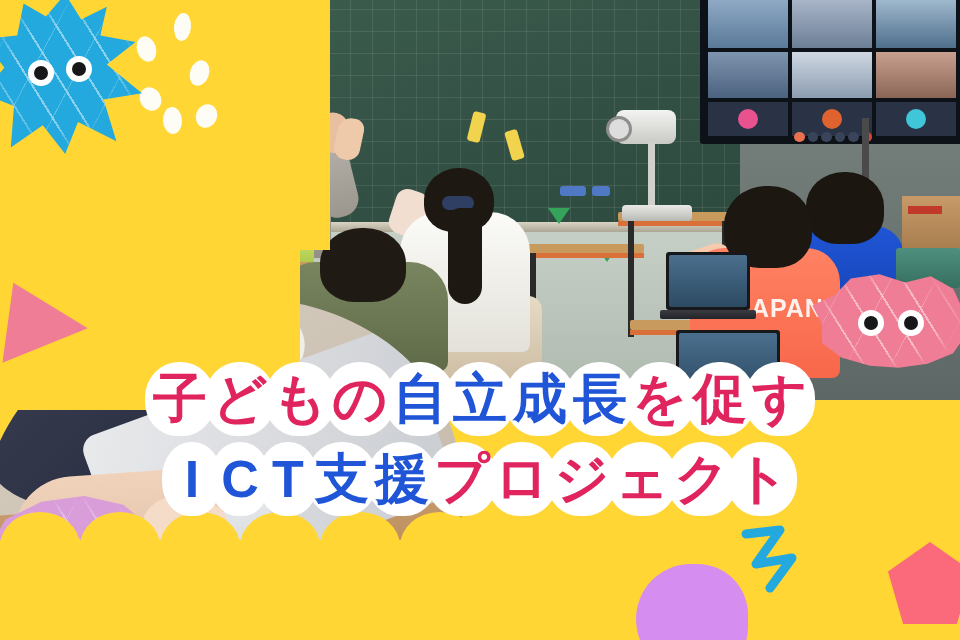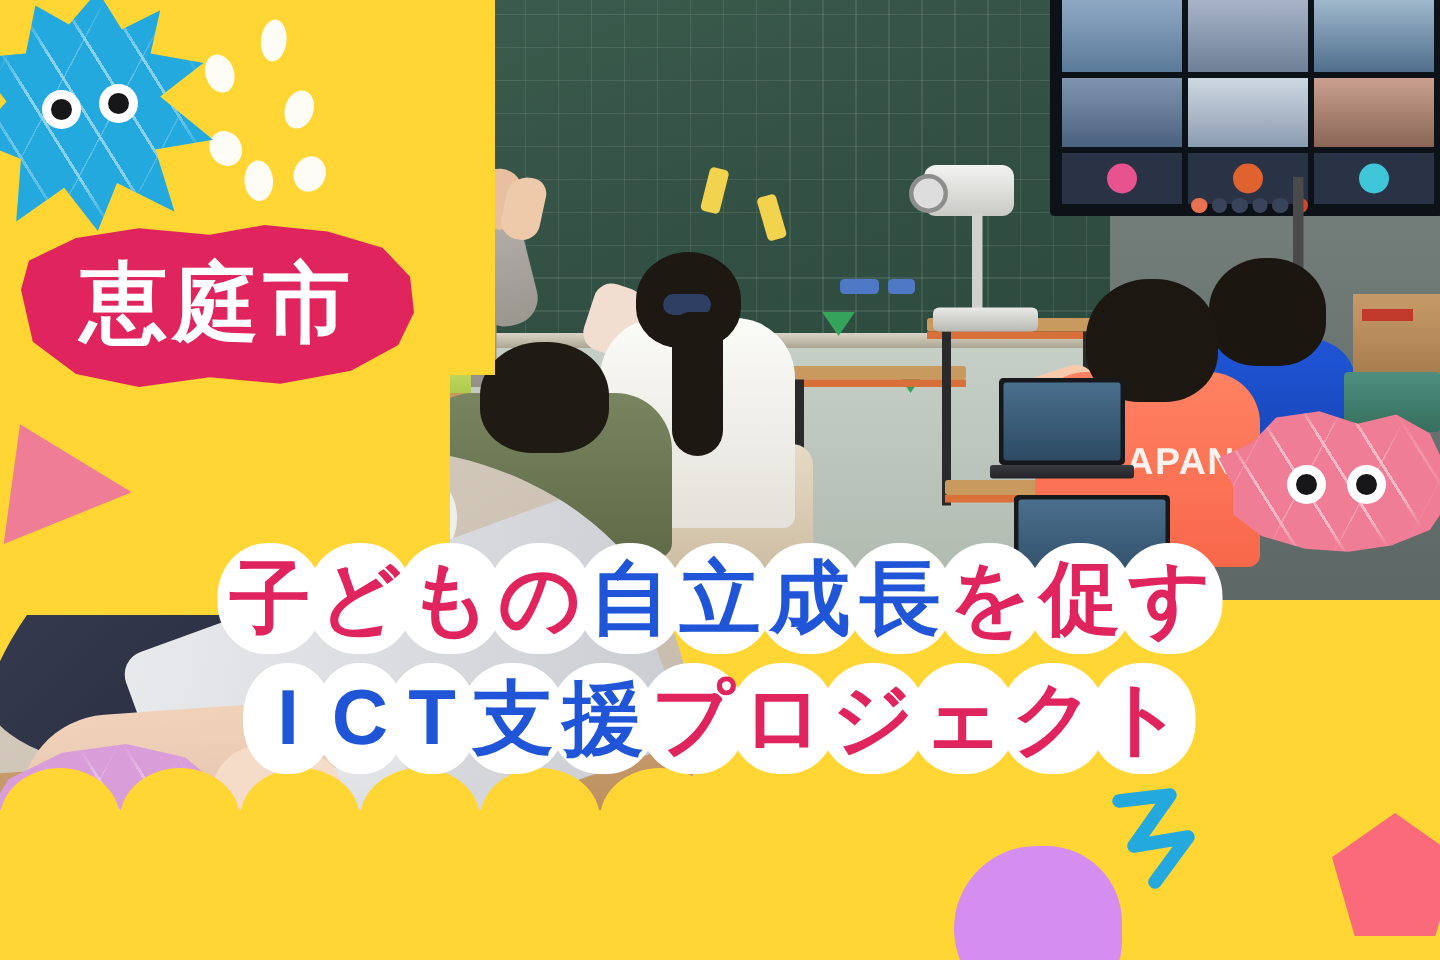--- a/index.html
+++ b/index.html
@@ -437,24 +437,20 @@
   <div style="position:absolute;left:0;bottom:0;width:560px;height:120px;overflow:hidden;pointer-events:none">
     <div style="position:absolute;left:-20px;top:-300px;width:480px;height:360px"></div>
   </div>
 
   <div class="purp-circ"></div>
   <div class="pink-pent"></div>
   <svg class="zig" viewBox="0 0 80 70">
     <polyline points="6,10 40,6 16,40 52,34 30,64" fill="none" stroke="#23a9dd" stroke-width="9" stroke-linecap="round" stroke-linejoin="round"></polyline>
   </svg>
 
-  <div class="badge">
-    <div class="badge-blob"></div>
-    <div class="badge-txt">恵庭市</div>
-  </div>
 
   <div class="head">
     <div class="hline" id="line1">
         <div class="ch">
           <div class="cloud"></div>
           <span style="color: rgb(224, 36, 94);">子</span>
         </div>
         <div class="ch">
           <div class="cloud"></div>
           <span style="color: rgb(224, 36, 94);">ど</span>

